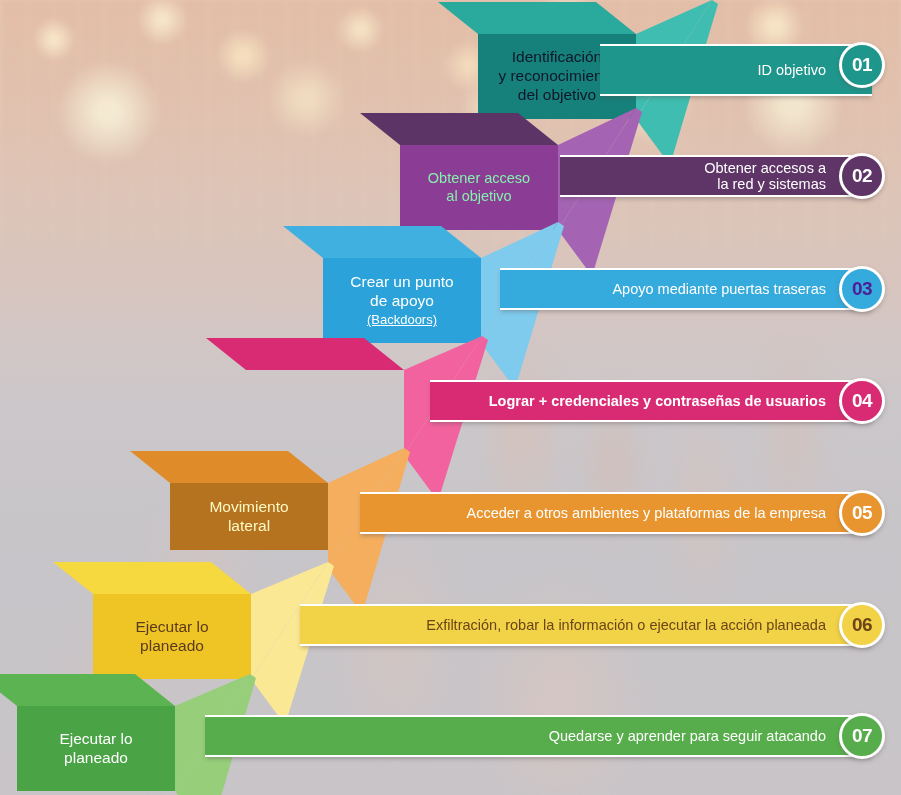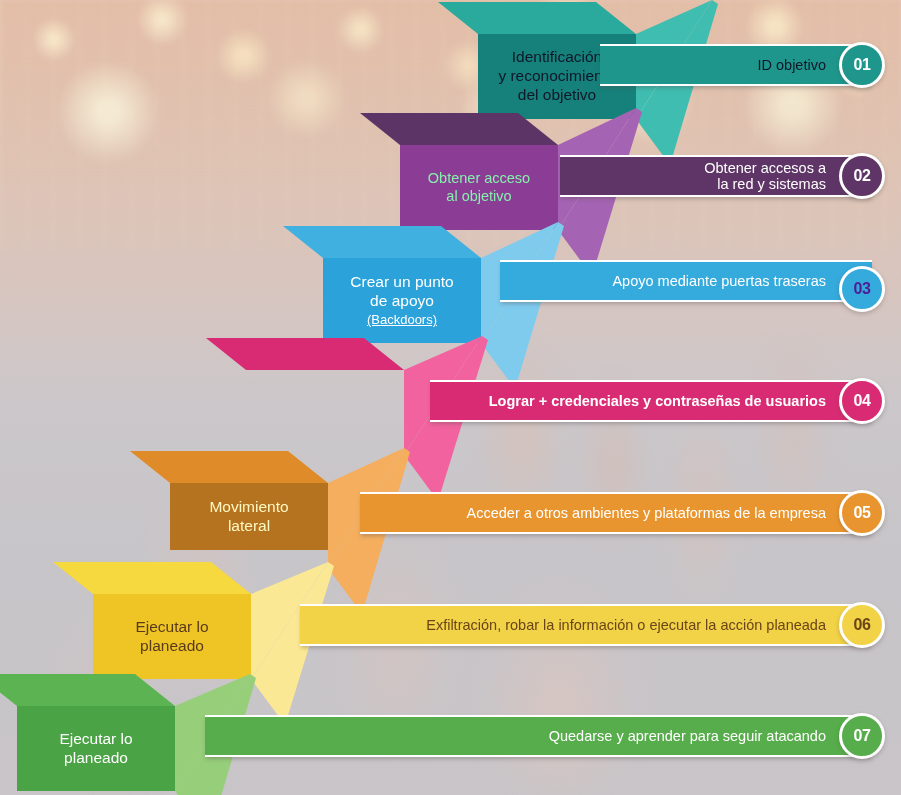--- a/index.html
+++ b/index.html
@@ -111,21 +111,21 @@
     text-align:right;
     white-space:pre-line;
   }
   .badge{
     position:absolute;
     border-radius:50%;
     border:3px solid #ffffff;
     box-sizing:border-box;
     display:flex;align-items:center;justify-content:center;
     font-weight:bold;
-    font-size:16px;
+    font-size:19px;
     letter-spacing:-0.5px;
     box-shadow:0 2px 4px rgba(90,80,80,.30);
   }
 </style>
 </head>
 <body>
 
 <div id="stage">
 
   <div id="bg">
@@ -151,21 +151,21 @@
             </svg>
           </div>
           <div class="face" style="pointer-events: auto; left: 478px; top: 34px; width: 158px; height: 85px; background: rgb(22, 128, 122); color: #0f172a; font-size: 15.5px; position: absolute;">
             <div>
               <span class="lbl" style="white-space: pre-line;">Identificación
 y reconocimiento
 del objetivo</span>
             </div>
           </div>
         </div>
-        <div class="bar" style="left: 600px; top: 44px; width: 272px; height: 42px; background: rgb(30, 150, 140); color: #0f172a;"><span>ID objetivo</span></div>
+        <div class="bar" style="left: 600px; top: 44px; width: 272px; height: 52px; background: rgb(30, 150, 140); color: #ffffff;"><span>ID objetivo</span></div>
         <div class="badge" style="width: 46px; height: 46px; left: 839px; top: 42px; background: rgb(30, 150, 140); color: rgb(255, 255, 255);">
           <span>01</span>
         </div>
       </div>
       <div class="row">
         <div class="wedge" style="left: 0px; top: 0px;">
           <svg width="901" height="795">
             <polygon points="558,230 558,145 636,108 " fill="#a563b3"></polygon>
             <polygon points="558,230 636,108 642,112 592,276 " fill="#a563b3"></polygon>
           </svg>
@@ -203,21 +203,21 @@
             </svg>
           </div>
           <div class="face" style="pointer-events: auto; left: 323px; top: 258px; width: 158px; height: 85px; background: rgb(43, 163, 218); color: rgb(255, 255, 255); font-size: 15.5px; position: absolute;">
             <div>
               <span class="lbl" style="white-space: pre-line;">Crear un punto
 de apoyo</span>
               <span class="sub">(Backdoors)</span>
             </div>
           </div>
         </div>
-        <div class="bar" style="left: 500px; top: 260px; width: 372px; height: 42px; background: rgb(53, 170, 221); color: rgb(255, 255, 255);"><span>Apoyo mediante puertas traseras</span></div>
+        <div class="bar" style="left: 500px; top: 268px; width: 372px; height: 42px; background: rgb(53, 170, 221); color: rgb(255, 255, 255);"><span>Apoyo mediante puertas traseras</span></div>
         <div class="badge" style="width: 46px; height: 46px; left: 839px; top: 266px; background: rgb(53, 170, 221); color: #4c1d95;">
           <span>03</span>
         </div>
       </div>
       <div class="row">
         <div class="wedge" style="left: 0px; top: 0px;">
           <svg width="901" height="795">
             <polygon points="404,455 404,370 482,336 " fill="#f2629e"></polygon>
             <polygon points="404,455 482,336 488,340 438,501 " fill="#f2629e"></polygon>
           </svg>

